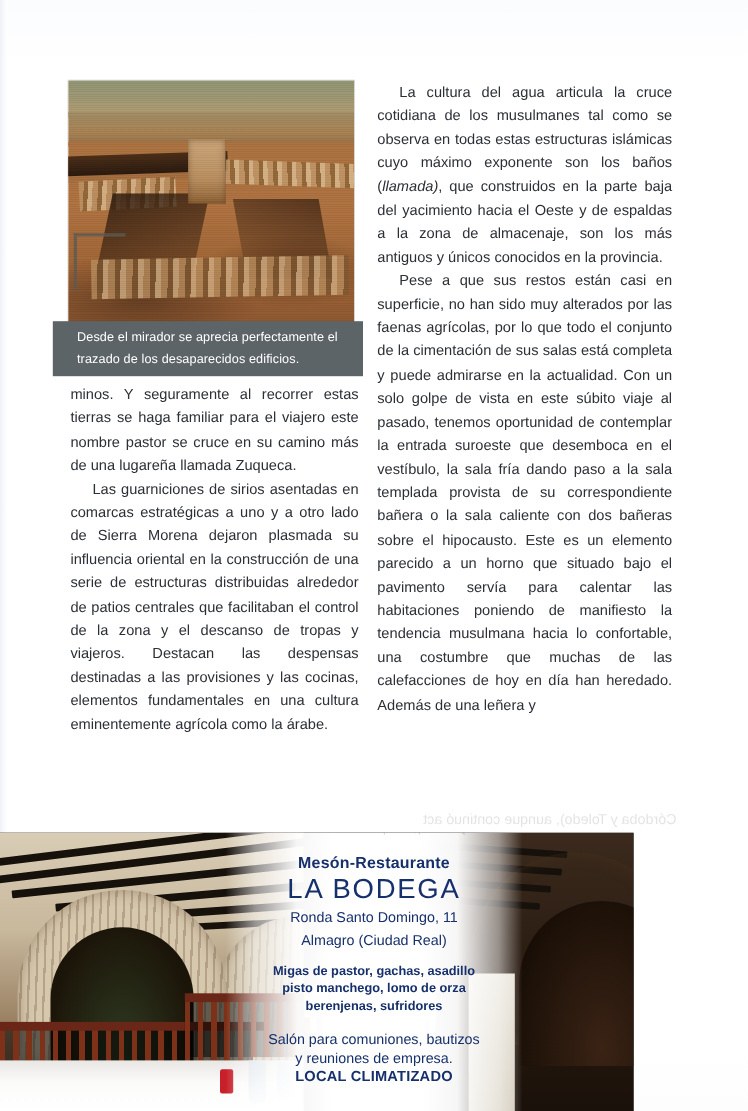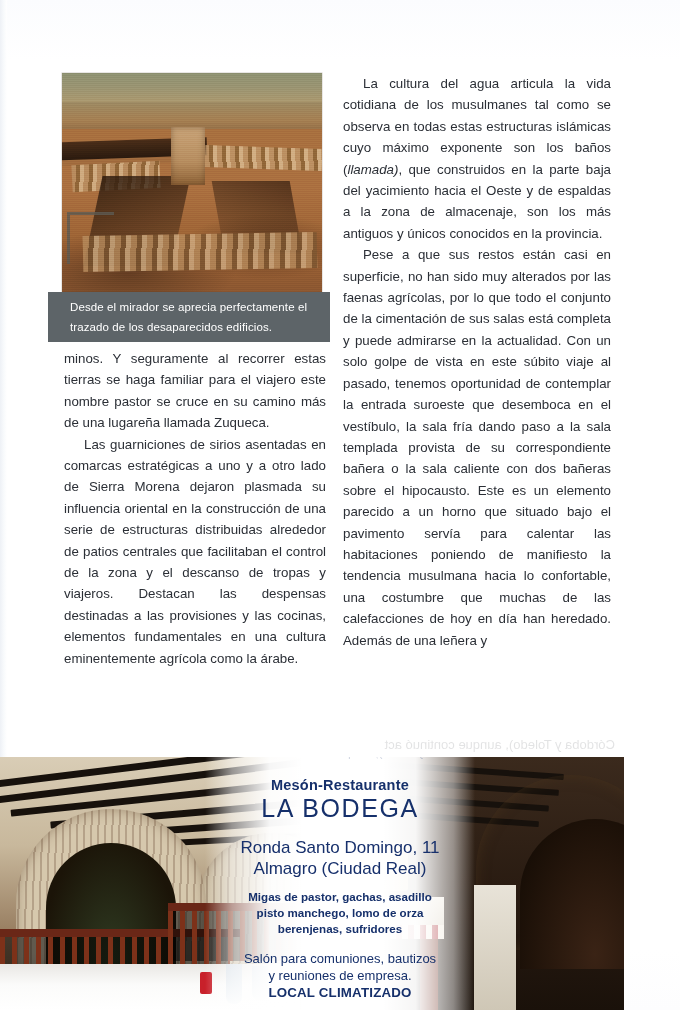--- a/index.html
+++ b/index.html
@@ -117,21 +117,21 @@
   .bleed{
     position:absolute;left:343px;top:736px;width:272px;height:22px;
     overflow:hidden;opacity:.13;
     transform:scaleX(-1);
     color:#2b2f36;font-size:13px;line-height:17px;text-align:justify;
     pointer-events:none;
   }
 
   
   .advert{
-    position:absolute;left:0;top:757px;width:624px;height:253px;
+    position:absolute;left:0;top:757px;width:576px;height:253px;
     overflow:hidden;background:#120d0a;
   }
   .ad-photo-l{
     position:absolute;left:0;top:0;width:300px;height:253px;overflow:hidden;
     background:linear-gradient(180deg,#d9cdb6 0%,#c8b89c 35%,#6d4a2c 100%);
   }
   .ad-photo-r{
     position:absolute;right:0;top:0;width:300px;height:253px;overflow:hidden;
     background:linear-gradient(180deg,#3b2a1d 0%,#2a1c12 50%,#1a110a 100%);
   }
@@ -194,21 +194,21 @@
       #ffffff 66%,
       rgba(255,255,255,.96) 78%,
       rgba(255,255,255,.5) 92%,
       rgba(255,255,255,0) 100%);
     text-align:center;
     color:#16306b;
   }
   .ad-inner{position:absolute;left:30px;top:0;width:210px;}
   .ad-l1{font-size:14.5px;font-weight:bold;margin-top:20px;letter-spacing:.2px;}
   .ad-l2{font-size:25px;font-weight:normal;letter-spacing:1.6px;margin-top:1px;}
-  .ad-addr{font-size:17px;line-height:21px;margin-top:14px;color:#17306c;}
+  .ad-addr{font-size:13px;line-height:21px;color:#17306c;}
   .ad-dishes{font-size:11.6px;font-weight:bold;line-height:16px;margin-top:10px;color:#16306b;}
   .ad-salon{font-size:13px;line-height:17px;margin-top:13px;color:#16306b;}
   .ad-local{font-size:13.3px;font-weight:bold;letter-spacing:.2px;}
   .ad-bleed{
     position:absolute;left:30px;top:-10px;width:212px;height:16px;
     opacity:.22;transform:scaleX(-1);font-size:11px;color:#16306b;overflow:hidden;
   }
 </style>
 </head>
 <body>
@@ -237,21 +237,21 @@
       <div>Desde el mirador se aprecia perfectamente el</div>
       <div>trazado de los desaparecidos edificios.</div>
     </div>
 
     <div class="col col-left">
       <p class="noind">minos. Y seguramente al recorrer estas tierras se haga familiar para el viajero este nombre pastor se cruce en su camino más de una lugareña llamada Zuqueca.</p>
       <p>Las guarniciones de sirios asentadas en comarcas estratégicas a uno y a otro lado de Sierra Morena dejaron plasmada su influencia oriental en la construcción de una serie de estructuras distribuidas alrededor de patios centrales que facilitaban el control de la zona y el descanso de tropas y viajeros. Destacan las despensas destinadas a las provisiones y las cocinas, elementos fundamentales en una cultura eminentemente agrícola como la árabe.</p>
     </div>
 
     <div class="col col-right">
-      <p><span>La cultura del agua articula la vida cotidiana de los musulmanes tal como se observa en todas estas estructuras islámicas cuyo máximo exponente son los baños (</span><em>llamada)</em><span>, que construidos en la parte baja del yacimiento hacia el Oeste y de espaldas a la zona de almacenaje, son los más antiguos y únicos conocidos en la provincia.</span></p>
+      <p><span>La cultura del agua articula la cruce cotidiana de los musulmanes tal como se observa en todas estas estructuras islámicas cuyo máximo exponente son los baños (</span><em>llamada)</em><span>, que construidos en la parte baja del yacimiento hacia el Oeste y de espaldas a la zona de almacenaje, son los más antiguos y únicos conocidos en la provincia.</span></p>
       <p>Pese a que sus restos están casi en superficie, no han sido muy alterados por las faenas agrícolas, por lo que todo el conjunto de la cimentación de sus salas está completa y puede admirarse en la actualidad. Con un solo golpe de vista en este súbito viaje al pasado, tenemos oportunidad de contemplar la entrada suroeste que desemboca en el vestíbulo, la sala fría dando paso a la sala templada provista de su correspondiente bañera o la sala caliente con dos bañeras sobre el hipocausto. Este es un elemento parecido a un horno que situado bajo el pavimento servía para calentar las habitaciones poniendo de manifiesto la tendencia musulmana hacia lo confortable, una costumbre que muchas de las calefacciones de hoy en día han heredado. Además de una leñera y</p>
     </div>
 
     <div class="bleed">Córdoba y Toledo), aunque continuó act</div>
   </div>
 
   <div class="advert">
 
     <div class="ad-photo-l">
       <div class="wallL"></div>

